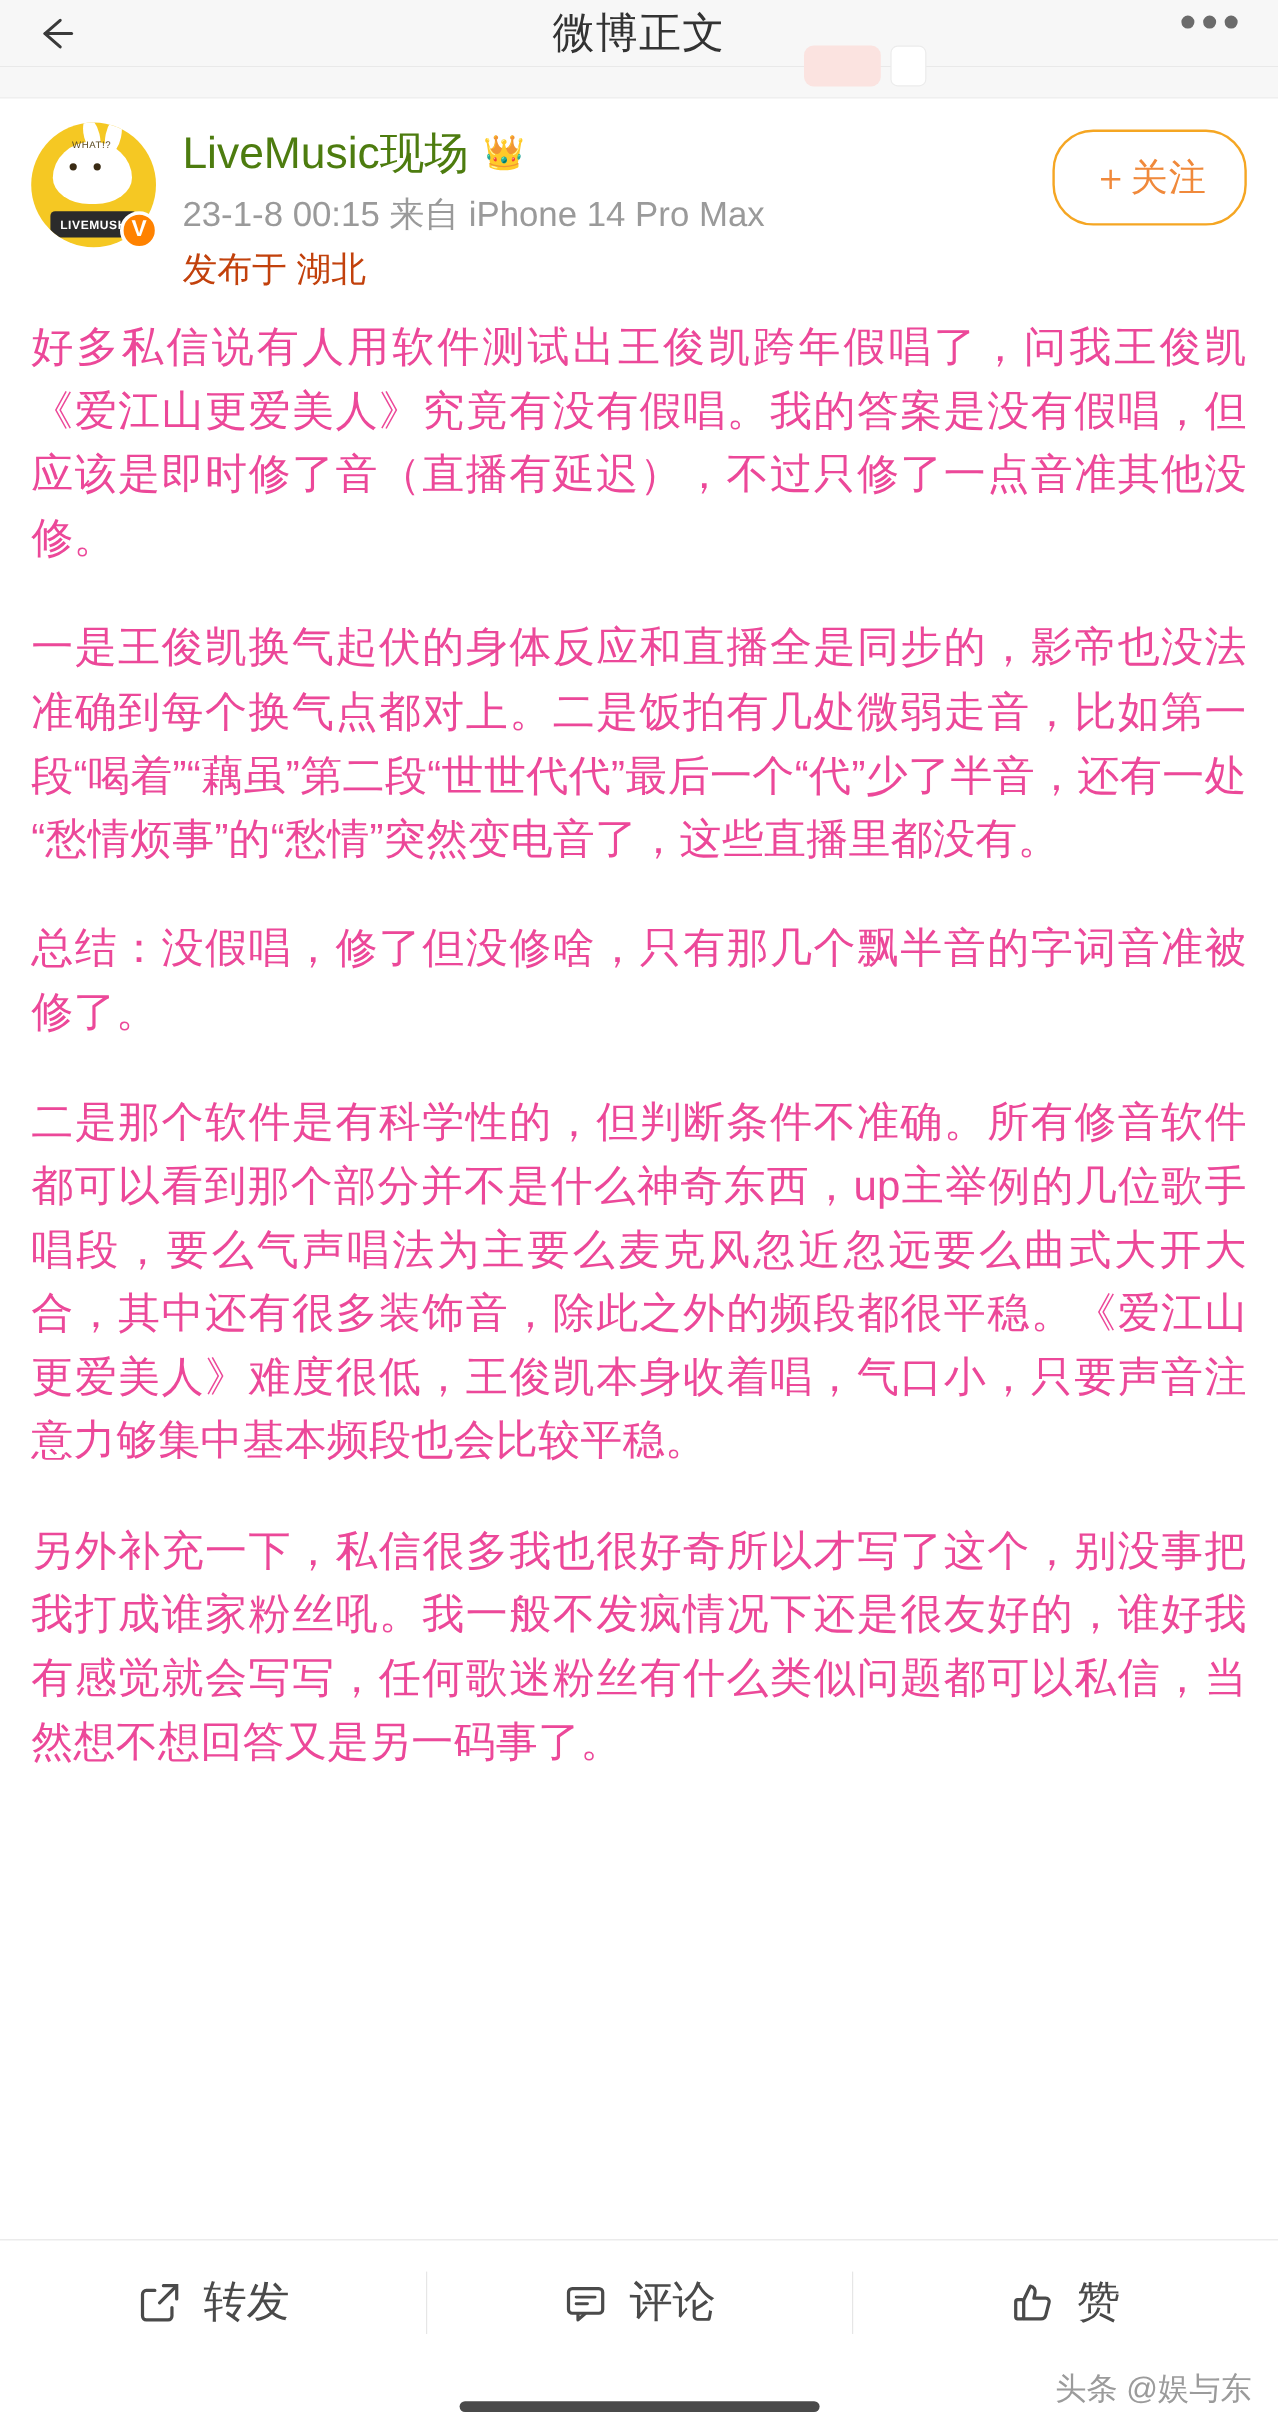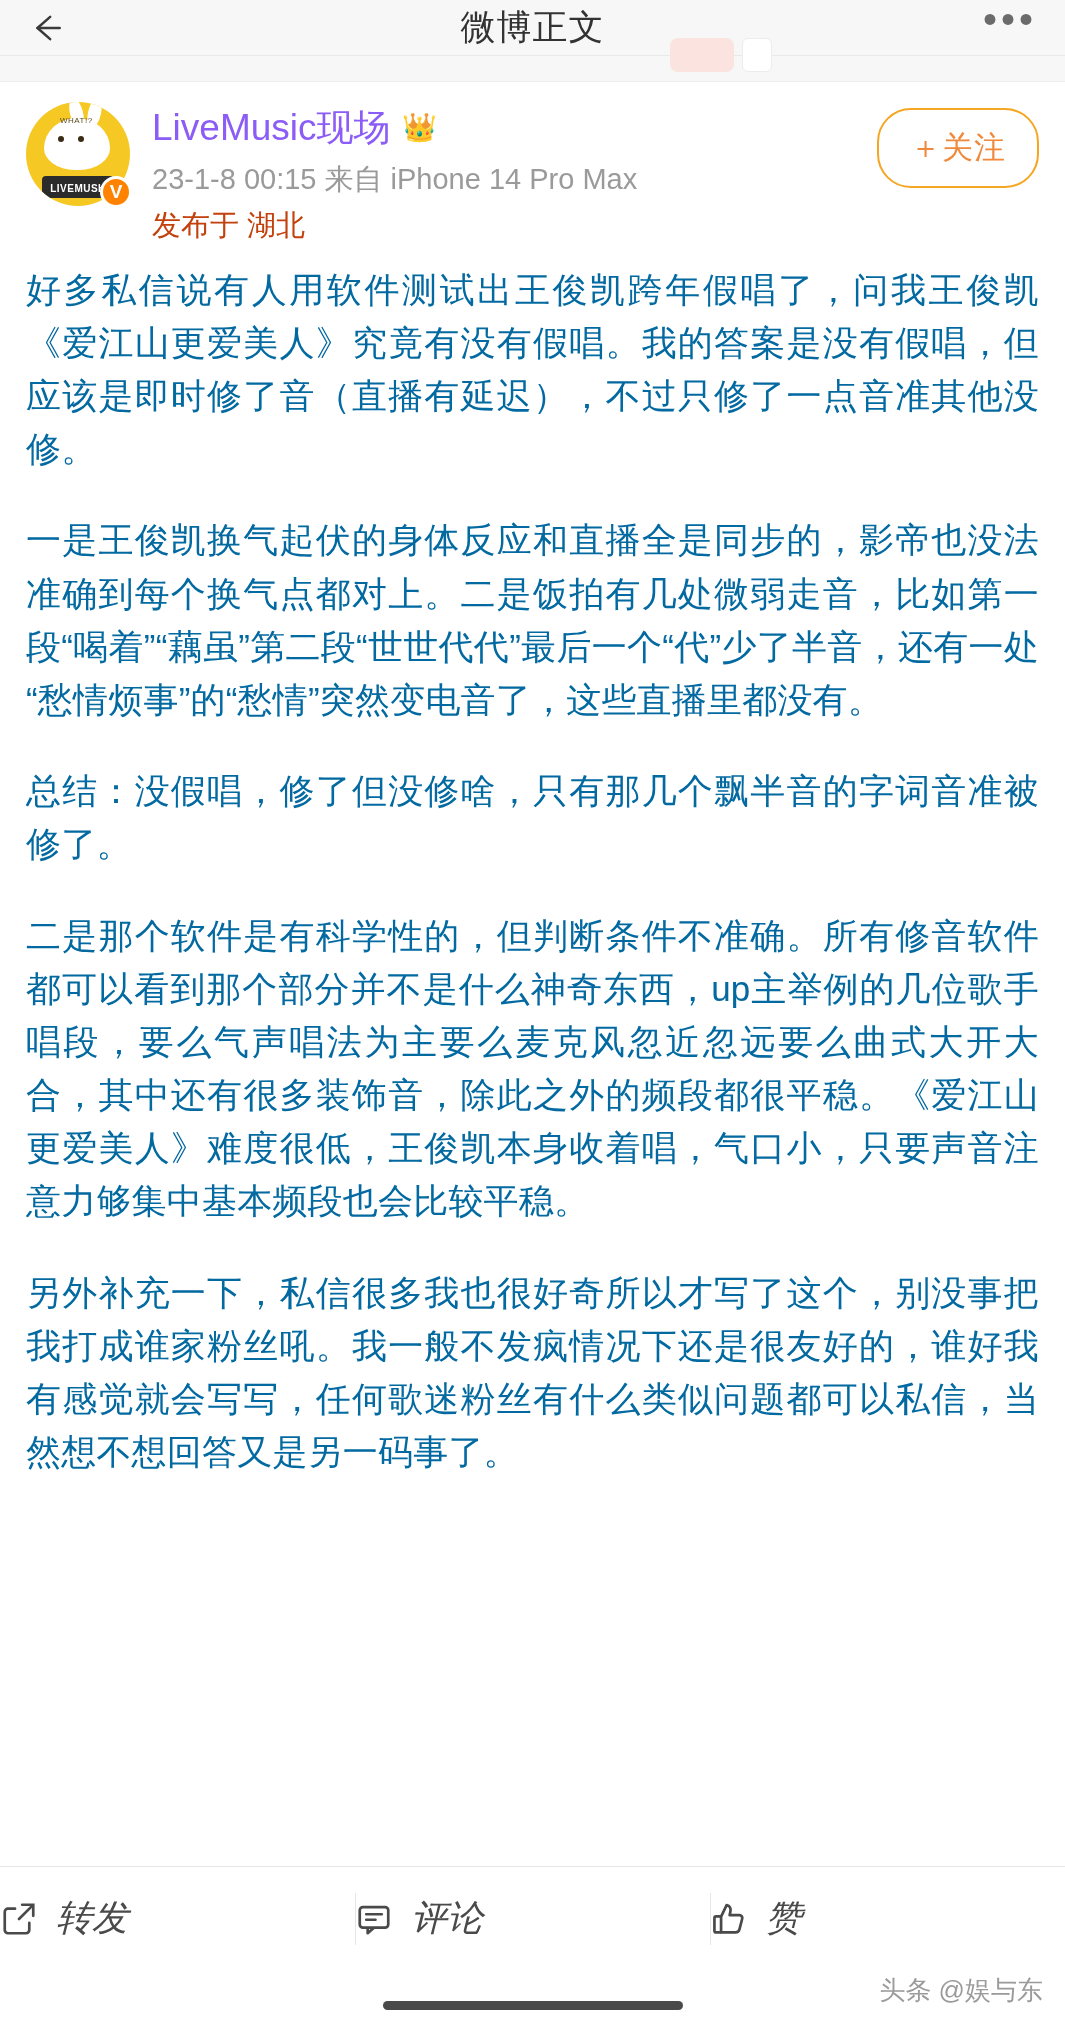--- a/index.html
+++ b/index.html
@@ -165,21 +165,21 @@
     padding-top: 4px;
     min-width: 0;
   }
   .author-name-row {
     display: flex;
     align-items: center;
     gap: 12px;
   }
   .author-name {
     font-size: 37px;
-    color: #8b5cf6;
+    color: #4d7c0f;
     line-height: 1.2;
   }
   .crown-icon {
     font-size: 28px;
     line-height: 1;
     color: #e6a21b;
   }
   .author-sub {
     margin-top: 10px;
     font-size: 29px;
@@ -208,21 +208,21 @@
     justify-content: center;
     background: #ffffff;
     letter-spacing: 1px;
   }
 
   
   .post-body {
     padding: 18px 26px 0 26px;
     font-size: 35px;
     line-height: 1.52;
-    color: #0369a1;
+    color: #ec4899;
     letter-spacing: 0.2px;
   }
   .post-body p {
     margin: 0 0 38px 0;
     text-align: justify;
   }
   .post-body p:last-child { margin-bottom: 0; }
 
   
   .actionbar {
@@ -232,26 +232,26 @@
     height: 104px;
     background: #ffffff;
     border-top: 1px solid #e6e6e6;
     display: flex;
     align-items: center;
   }
   .action {
     flex: 1 1 0;
     display: flex;
     align-items: center;
+    justify-content: center;
     gap: 18px;
     font-size: 36px;
     color: #4a4a4a;
     height: 100%;
     position: relative;
-    font-style: italic;
   }
   .action + .action::before {
     content: "";
     position: absolute;
     left: 0; top: 26px;
     width: 1px; height: 52px;
     background: #e6e6e6;
   }
   .ic { width: 38px; height: 38px; display: block; }
 

